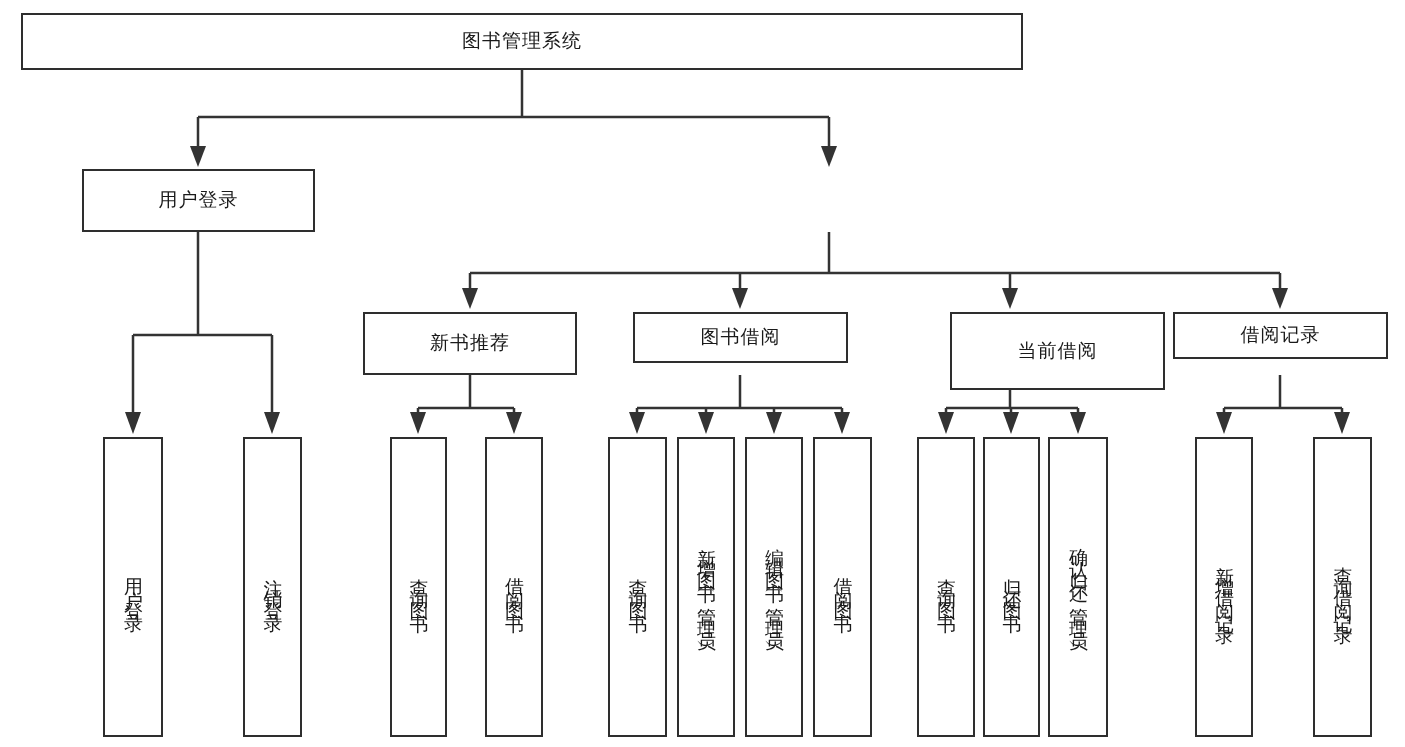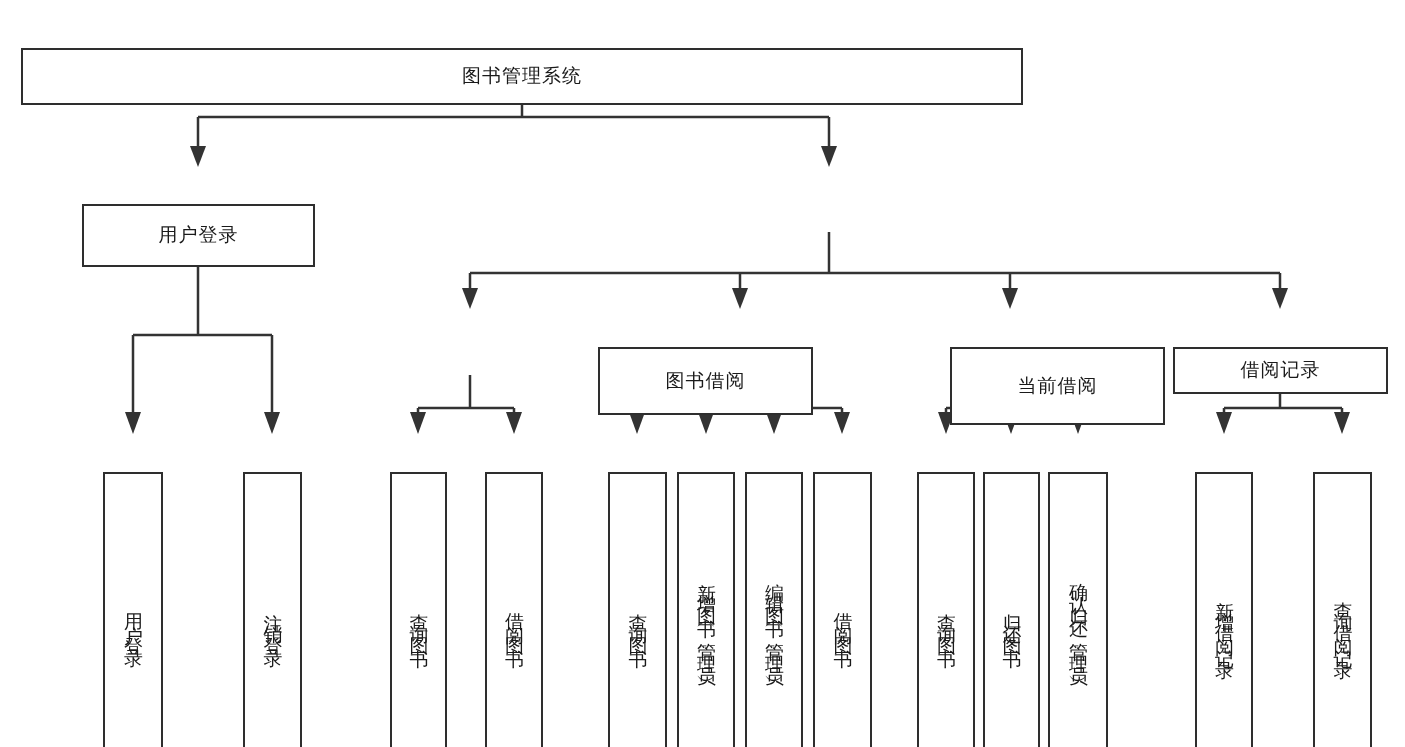--- a/index.html
+++ b/index.html
@@ -28,21 +28,20 @@
     background: #ffffff;
     border: 2.5px solid #2e2e2e;
     display: flex;
     align-items: center;
     justify-content: center;
     color: #1a1a1a;
     font-size: 19px;
     letter-spacing: 1px;
     text-align: center;
     line-height: 1.2;
-    margin-top: 35px;
   }
   .node.leaf span {
     writing-mode: vertical-rl;
     text-orientation: mixed;
     letter-spacing: 12px;
     white-space: nowrap;
   }
   .watermark {
     position: absolute;
     top: 712px;
@@ -109,21 +108,24 @@
   </svg>
 
   <div class="node" style="left:21px; top:13px; width:1002px; height:57px;">
     <span>图书管理系统</span>
   </div>
 
   <div class="node" style="left:82px; top:169px; width:233px; height:63px;">
     <span>用户登录</span>
   </div>
 
-  <div class="node" style="left:598px; top:312px; width:215px; height:68px;text-align:center;">
+  <div class="node" style="left:363px; top:312px; width:214px; height:63px;">
+    <span>新书推荐</span>
+  </div>
+  <div class="node" style="left:633px; top:312px; width:215px; height:51px;text-align:center;">
     <span>图书借阅</span>
   </div>
   <div class="node" style="left:950px; top:312px; width:215px; height:78px;align-items:center;">
     <span>当前借阅</span>
   </div>
   <div class="node" style="left:1173px; top:312px; width:215px; height:47px;">
     <span>借阅记录</span>
   </div>
 
   <div class="node leaf" style="left:103px; top:437px; width:60px; height:300px;">

